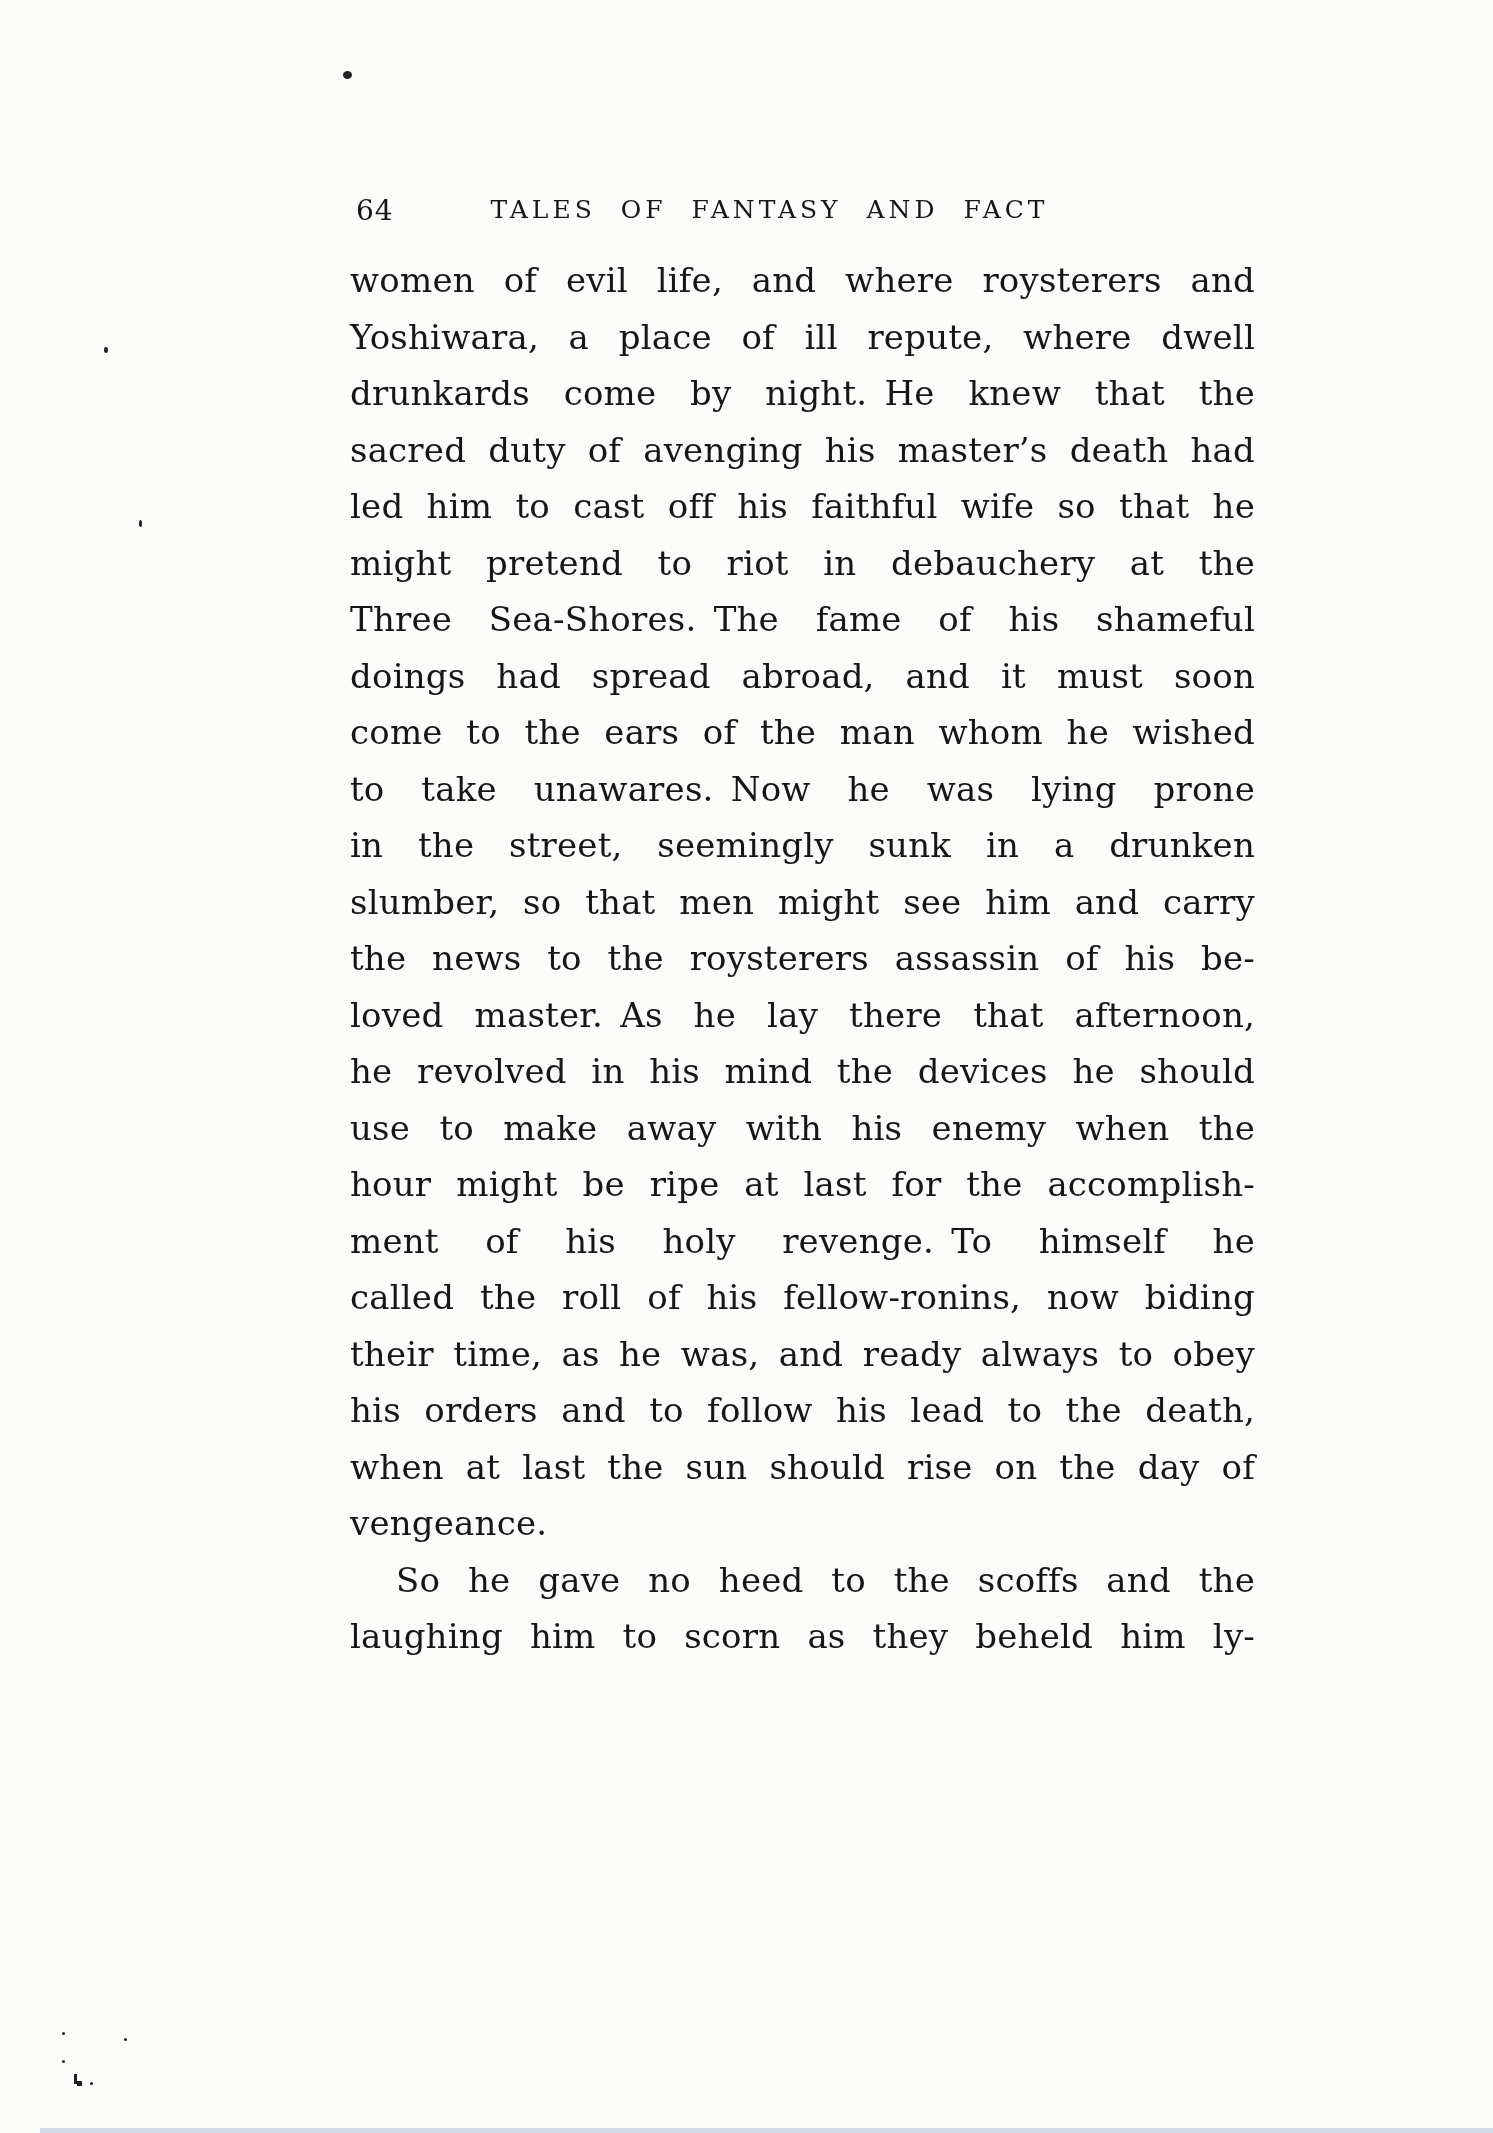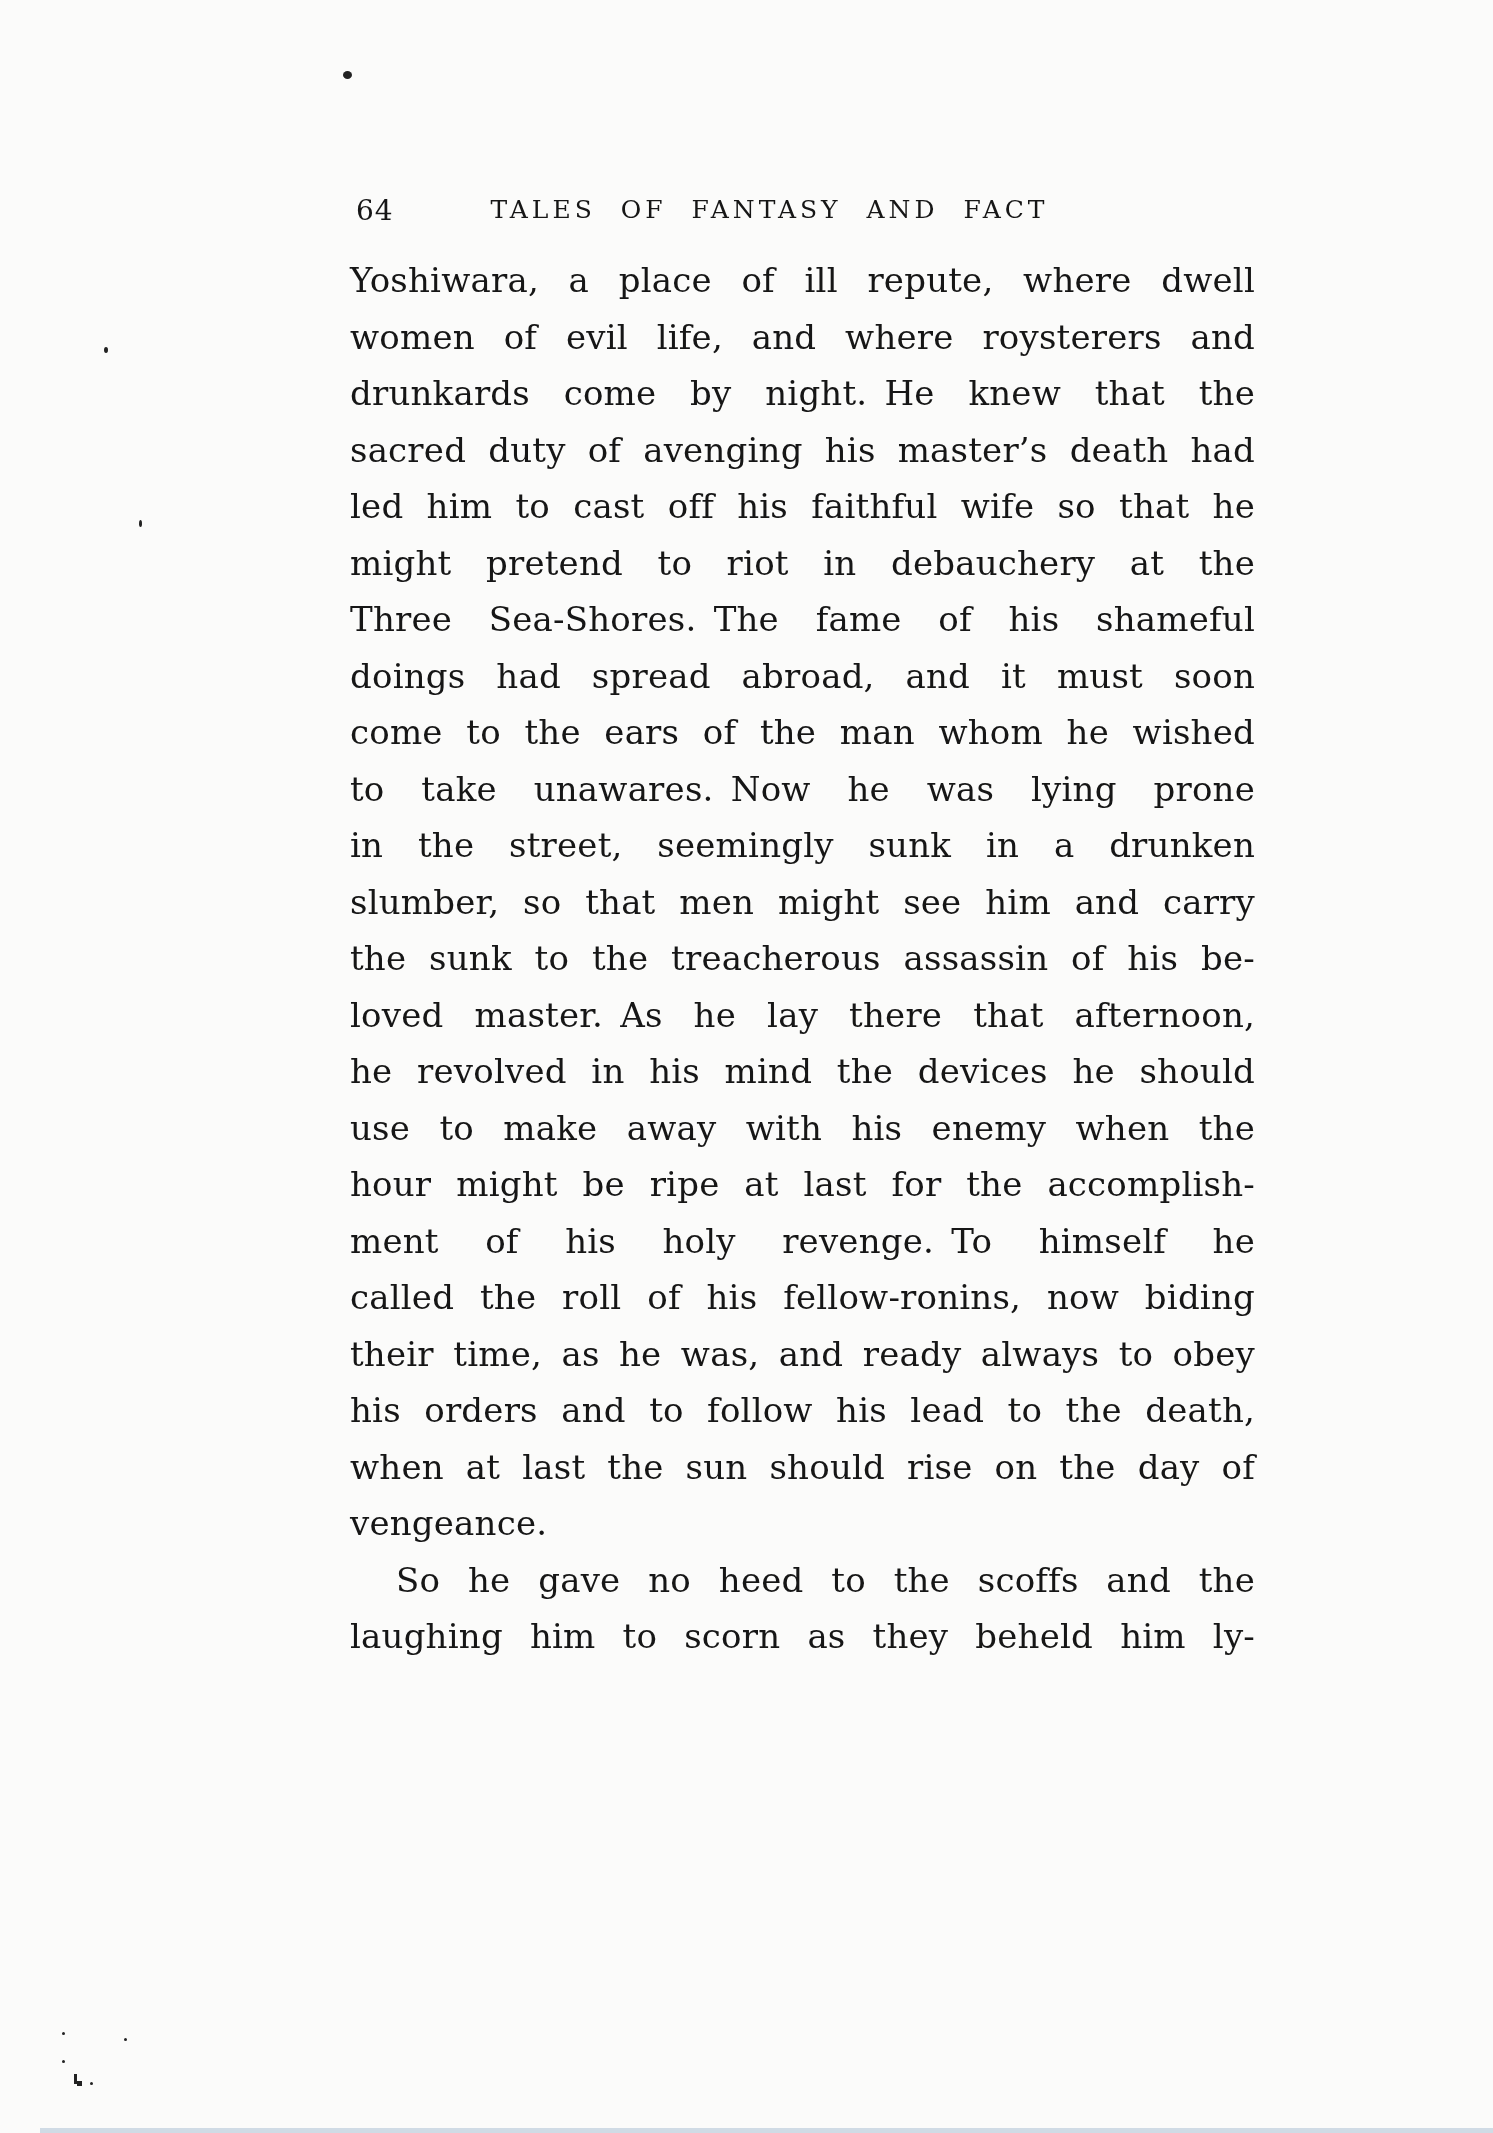--- a/index.html
+++ b/index.html
@@ -87,33 +87,33 @@
 <body>
 
 <div class="page">
 
   <div class="running-header">
     <span class="page-number">64</span>
     <span class="running-title">TALES OF FANTASY AND FACT</span>
   </div>
 
   <div class="text-block">
+    <div class="text-line">women of evil life, and where roysterers and</div>
     <div class="text-line">Yoshiwara, a place of ill repute, where dwell</div>
-    <div class="text-line">women of evil life, and where roysterers and</div>
     <div class="text-line">drunkards come by night. He knew that the</div>
     <div class="text-line">sacred duty of avenging his master’s death had</div>
     <div class="text-line">led him to cast off his faithful wife so that he</div>
     <div class="text-line">might pretend to riot in debauchery at the</div>
     <div class="text-line">Three Sea-Shores. The fame of his shameful</div>
     <div class="text-line">doings had spread abroad, and it must soon</div>
     <div class="text-line">come to the ears of the man whom he wished</div>
     <div class="text-line">to take unawares. Now he was lying prone</div>
     <div class="text-line">in the street, seemingly sunk in a drunken</div>
     <div class="text-line">slumber, so that men might see him and carry</div>
-    <div class="text-line">the sunk to the treacherous assassin of his be-</div>
+    <div class="text-line">the news to the roysterers assassin of his be-</div>
     <div class="text-line">loved master. As he lay there that afternoon,</div>
     <div class="text-line">he revolved in his mind the devices he should</div>
     <div class="text-line">use to make away with his enemy when the</div>
     <div class="text-line">hour might be ripe at last for the accomplish-</div>
     <div class="text-line">ment of his holy revenge. To himself he</div>
     <div class="text-line">called the roll of his fellow-ronins, now biding</div>
     <div class="text-line">their time, as he was, and ready always to obey</div>
     <div class="text-line">his orders and to follow his lead to the death,</div>
     <div class="text-line">when at last the sun should rise on the day of</div>
     <div class="text-line para-end">vengeance.</div>

